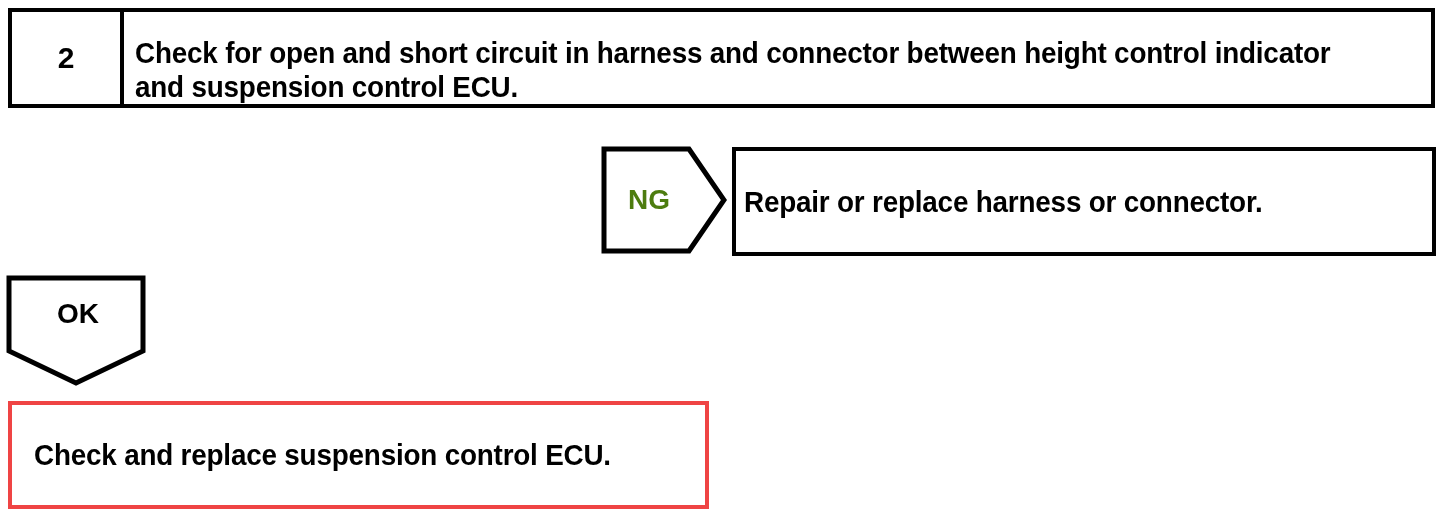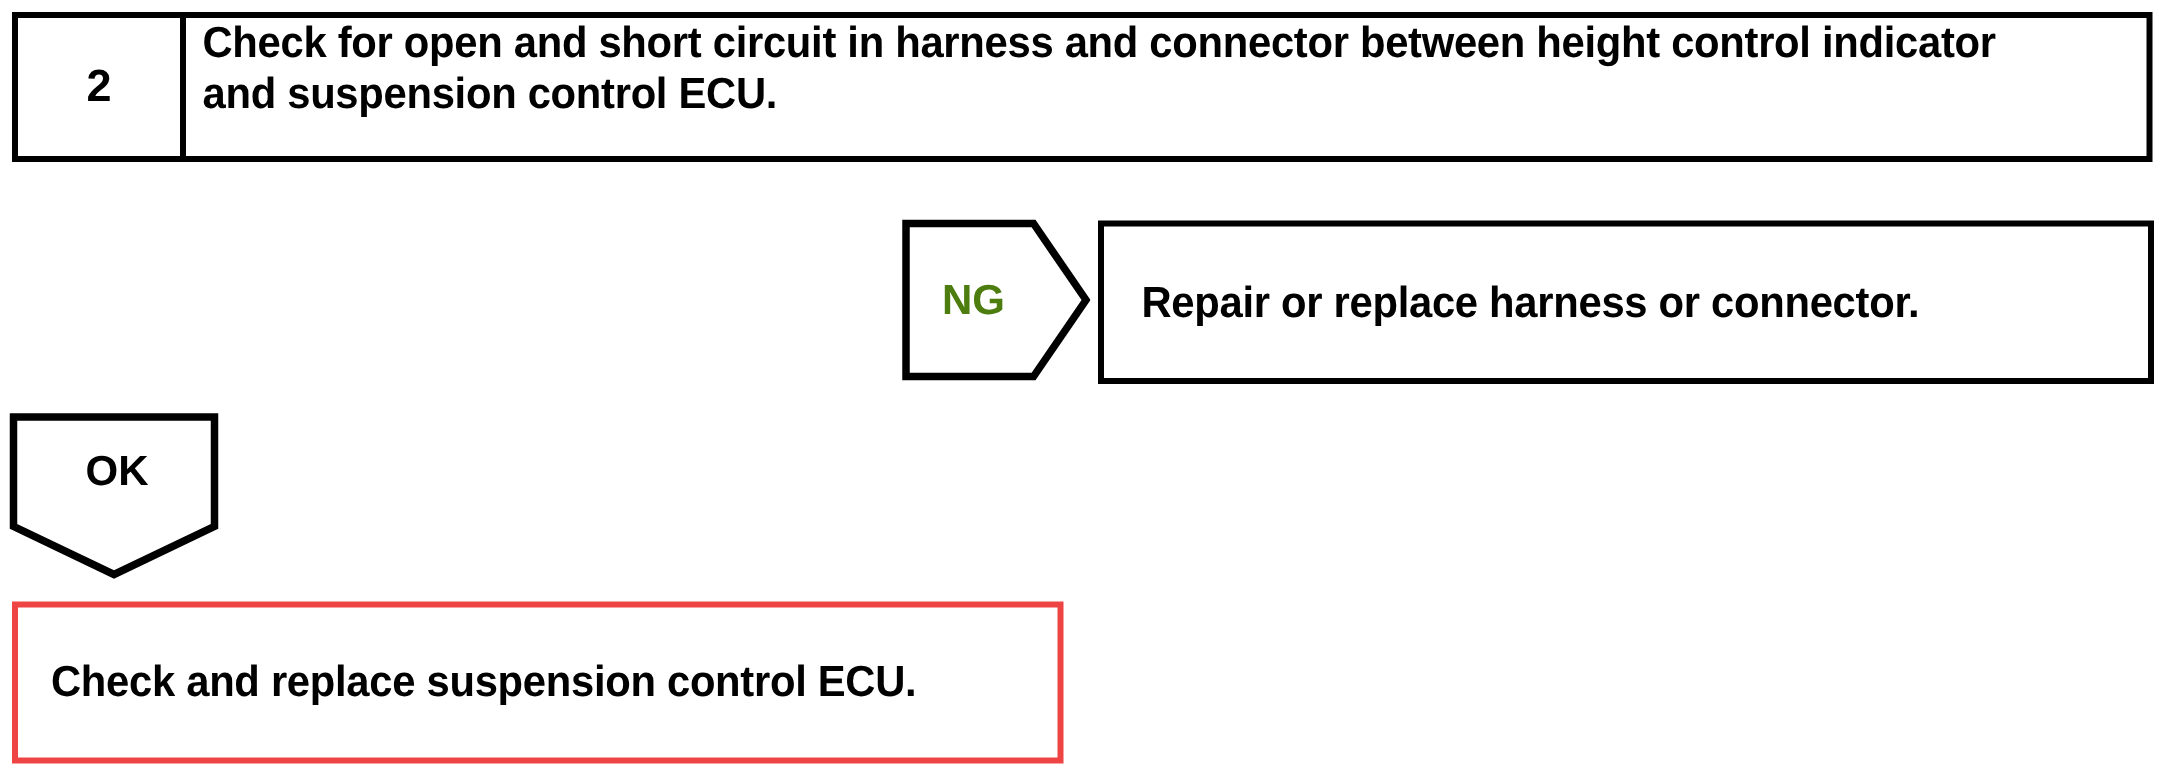--- a/index.html
+++ b/index.html
@@ -45,21 +45,21 @@
   .step-num {
     font-size: 30px;
     font-weight: bold;
     color: #000000;
     letter-spacing: 0px;
     line-height: 1;
   }
   .step-text-cell {
     flex: 1 1 auto;
     display: flex;
-    align-items: flex-start;
+    align-items: flex-end;
     padding-left: 11px;
     padding-right: 6px;
   }
   .step-text {
     font-size: 29px;
     font-weight: bold;
     color: #000000;
     line-height: 34px;
     letter-spacing: -0.2px;
     transform: scaleX(0.96);
@@ -97,21 +97,21 @@
   
   .repair-box {
     left: 732px;
     top: 147px;
     width: 704px;
     height: 109px;
     border: 4px solid #000000;
     background: #ffffff;
     display: flex;
     align-items: center;
-    padding-left: 25px;
+    padding-left: 8px;
   }
   .repair-text {
     font-size: 29px;
     font-weight: bold;
     color: #000000;
     line-height: 34px;
     letter-spacing: -0.2px;
     transform: scaleX(0.96);
     transform-origin: left center;
   }

